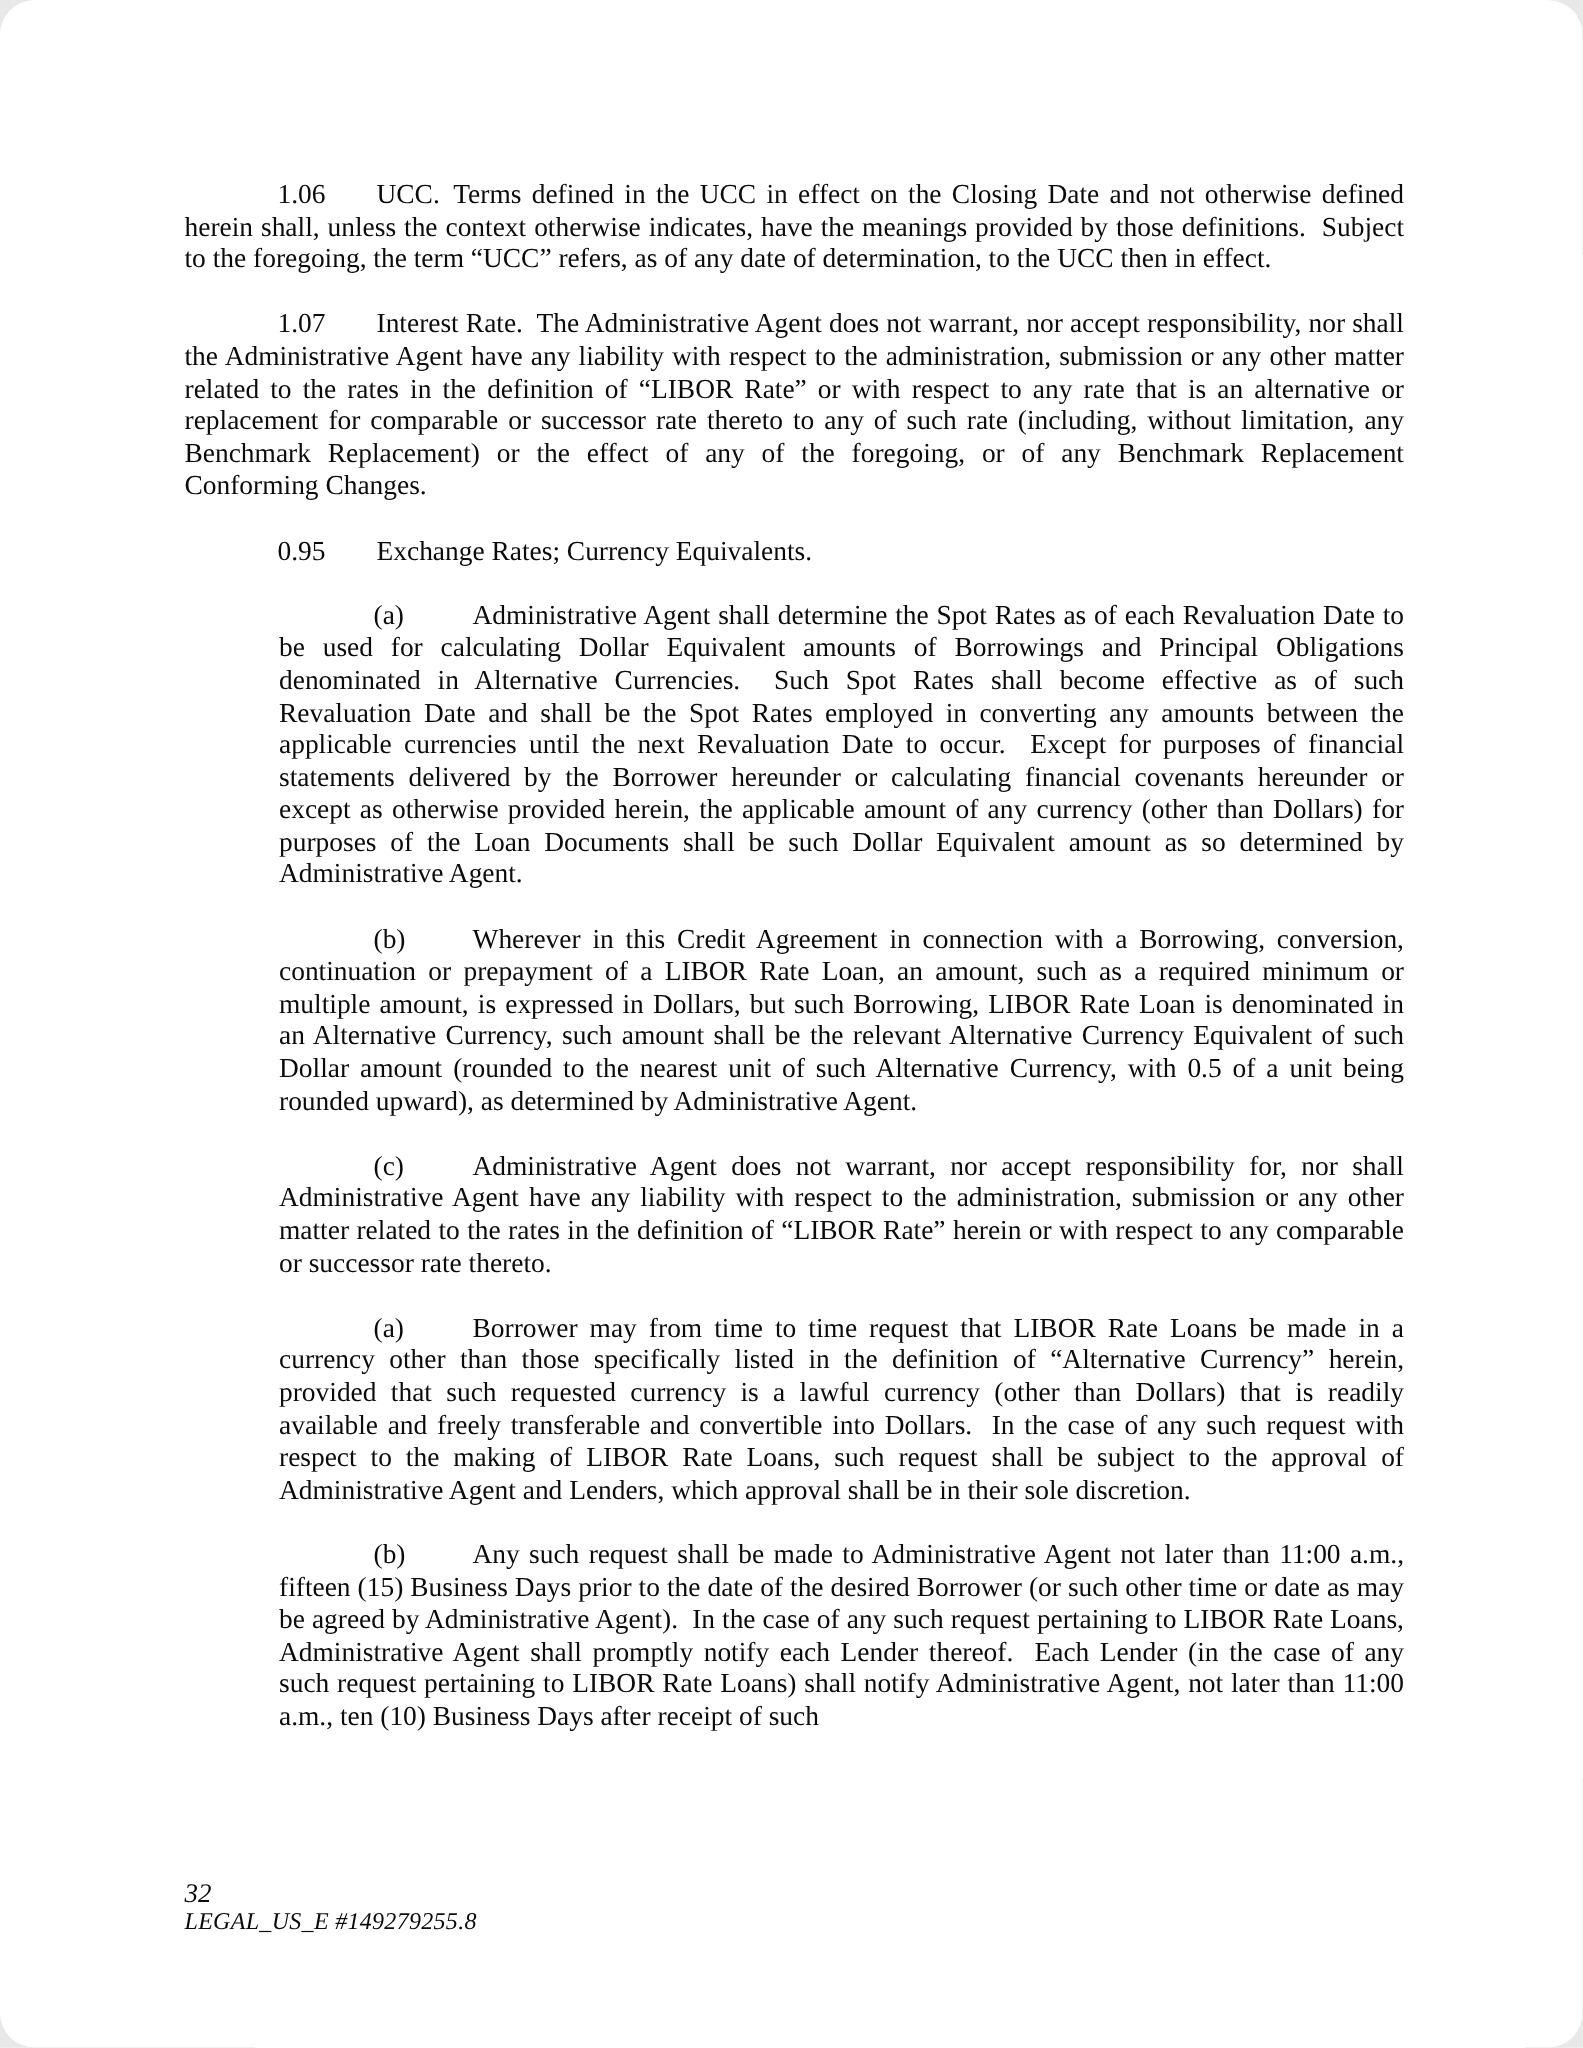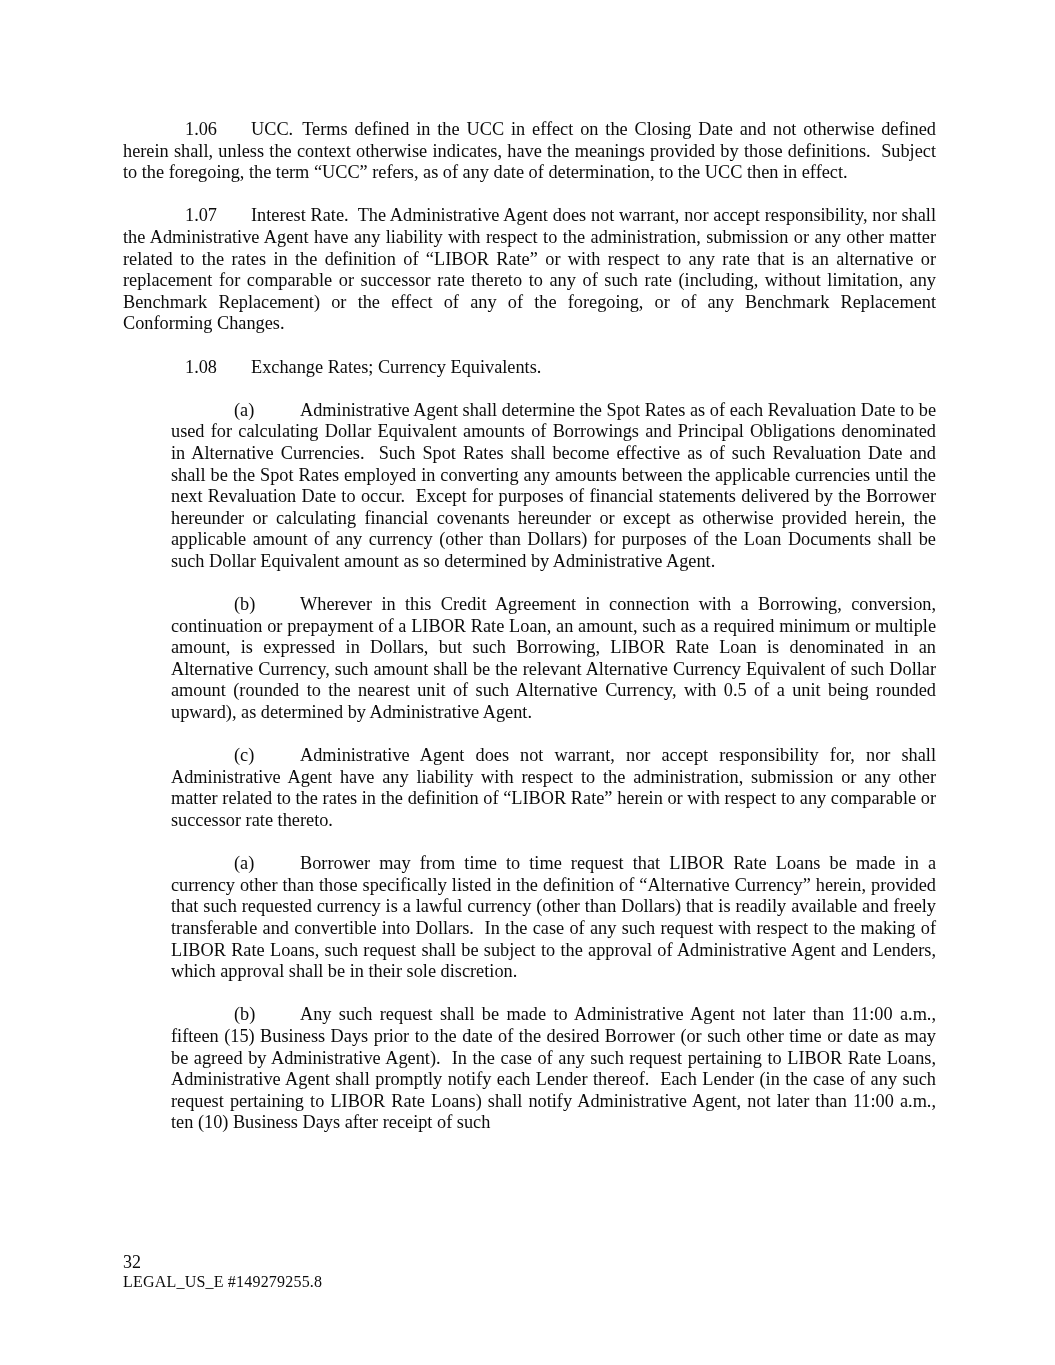--- a/index.html
+++ b/index.html
@@ -9,57 +9,59 @@
   }
   .page {
     position: relative;
     width: 1055px;
     height: 1365px;
     background: #ffffff;
     margin: 0 auto;
     overflow: hidden;
     font-family: "Liberation Serif", serif;
     color: #0b0b0b;
+    border-radius: 23px;
   }
   .content {
     position: absolute;
     left: 123px;
     top: 119px;
     width: 813px;
     font-size: 18.3px;
     line-height: 21.6px;
     text-align: justify;
   }
   .para {
     margin: 0 0 21.6px 0;
   }
   .para.main {
     text-indent: 62px;
   }
   .para.sub {
-    margin-left: 48px;
+    margin-left: 63px;
     text-indent: 63px;
   }
   .sec-num {
     display: inline-block;
     width: 66px;
     text-indent: 0;
   }
   .sub-marker {
     display: inline-block;
     width: 66px;
     text-indent: 0;
   }
   .sec-head {
     margin-right: 9px;
   }
   .footer {
     position: absolute;
     left: 123px;
     top: 1251px;
+    font-style: italic;
   }
   .page-number {
     font-size: 18px;
     line-height: 22px;
   }
   .doc-id {
     font-size: 16px;
     line-height: 18px;
     letter-spacing: 0.2px;
   }
@@ -68,21 +70,21 @@
 <body>
 
 <div class="page">
 
   <div class="content">
 
     <p class="para main"><span class="sec-num">1.06</span><span class="sec-head">UCC.</span><span class="sec-body">Terms defined in the UCC in effect on the Closing Date and not otherwise defined herein shall, unless the context otherwise indicates, have the meanings provided by those definitions.&nbsp; Subject to the foregoing, the term “UCC” refers, as of any date of determination, to the UCC then in effect.</span></p>
 
     <p class="para main"><span class="sec-num">1.07</span><span class="sec-head">Interest Rate.</span><span class="sec-body">The Administrative Agent does not warrant, nor accept responsibility, nor shall the Administrative Agent have any liability with respect to the administration, submission or any other matter related to the rates in the definition of “LIBOR Rate” or with respect to any rate that is an alternative or replacement for comparable or successor rate thereto to any of such rate (including, without limitation, any Benchmark Replacement) or the effect of any of the foregoing, or of any Benchmark Replacement Conforming Changes.</span></p>
 
-    <p class="para main"><span class="sec-num">1.08</span><span class="sec-head">Exchange Rates; Currency Equivalents.</span></p>
+    <p class="para main"><span class="sec-num">0.95</span><span class="sec-head">Exchange Rates; Currency Equivalents.</span></p>
 
     <p class="para sub"><span class="sub-marker">(a)</span><span class="sec-body">Administrative Agent shall determine the Spot Rates as of each Revaluation Date to be used for calculating Dollar Equivalent amounts of Borrowings and Principal Obligations denominated in Alternative Currencies.&nbsp; Such Spot Rates shall become effective as of such Revaluation Date and shall be the Spot Rates employed in converting any amounts between the applicable currencies until the next Revaluation Date to occur.&nbsp; Except for purposes of financial statements delivered by the Borrower hereunder or calculating financial covenants hereunder or except as otherwise provided herein, the applicable amount of any currency (other than Dollars) for purposes of the Loan Documents shall be such Dollar Equivalent amount as so determined by Administrative Agent.</span></p>
 
     <p class="para sub"><span class="sub-marker">(b)</span><span class="sec-body">Wherever in this Credit Agreement in connection with a Borrowing, conversion, continuation or prepayment of a LIBOR Rate Loan, an amount, such as a required minimum or multiple amount, is expressed in Dollars, but such Borrowing, LIBOR Rate Loan is denominated in an Alternative Currency, such amount shall be the relevant Alternative Currency Equivalent of such Dollar amount (rounded to the nearest unit of such Alternative Currency, with 0.5 of a unit being rounded upward), as determined by Administrative Agent.</span></p>
 
     <p class="para sub"><span class="sub-marker">(c)</span><span class="sec-body">Administrative Agent does not warrant, nor accept responsibility for, nor shall Administrative Agent have any liability with respect to the administration, submission or any other matter related to the rates in the definition of “LIBOR Rate” herein or with respect to any comparable or successor rate thereto.</span></p>
 
 
     <p class="para sub"><span class="sub-marker">(a)</span><span class="sec-body">Borrower may from time to time request that LIBOR Rate Loans be made in a currency other than those specifically listed in the definition of “Alternative Currency” herein, provided that such requested currency is a lawful currency (other than Dollars) that is readily available and freely transferable and convertible into Dollars.&nbsp; In the case of any such request with respect to the making of LIBOR Rate Loans, such request shall be subject to the approval of Administrative Agent and Lenders, which approval shall be in their sole discretion.</span></p>
 

